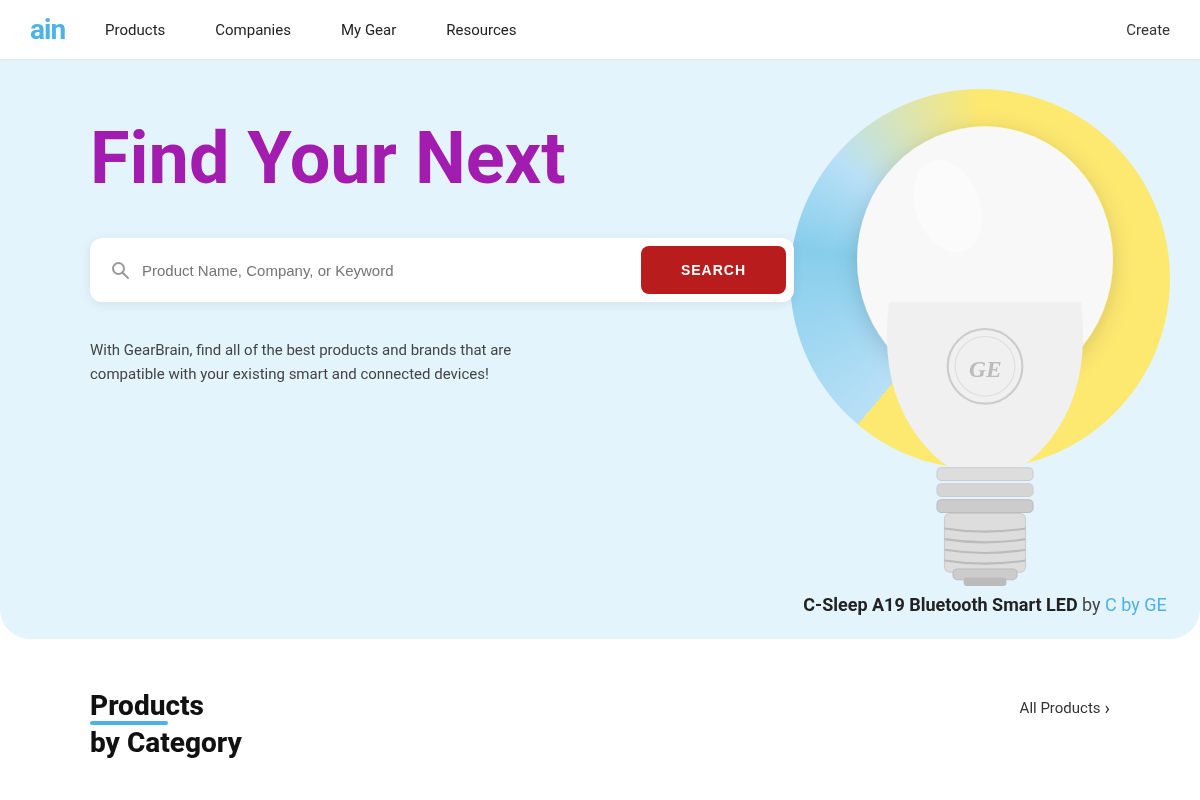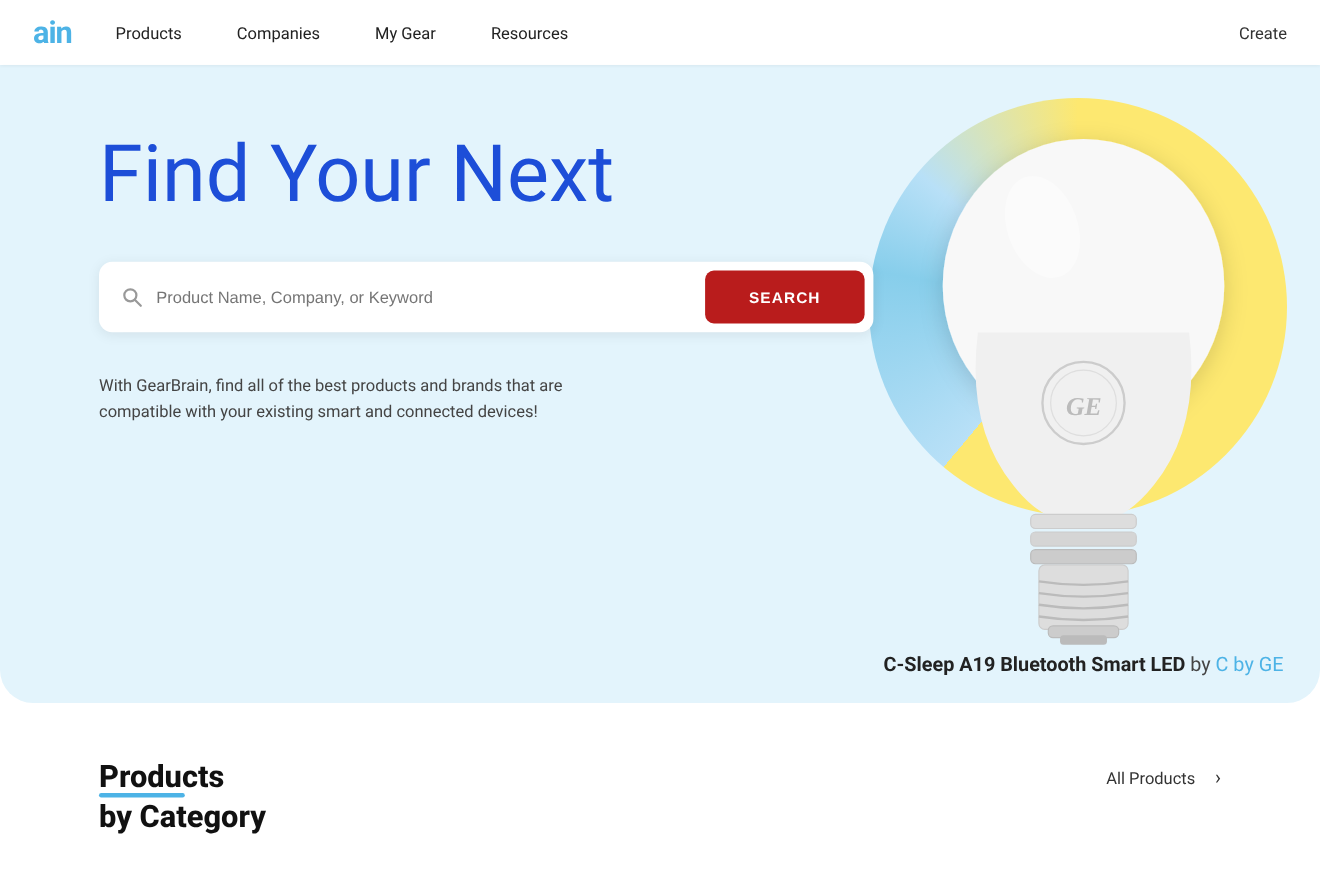--- a/index.html
+++ b/index.html
@@ -61,22 +61,22 @@
     }
 
     .hero-content {
       max-width: 580px;
       position: relative;
       z-index: 2;
     }
 
     .hero-title {
       font-size: 72px;
-      font-weight: 400;
-      color: #1d4ed8;
+      font-weight: 700;
+      color: #a21caf;
       line-height: 1.1;
       margin-bottom: 40px;
     }
 
     .hero-title .underline {
       position: relative;
       display: inline-block;
     }
     .hero-title .underline::after {
       content: '';
@@ -218,21 +218,21 @@
       font-size: 28px;
       font-weight: 800;
       color: #111;
       display: block;
       margin-top: 4px;
     }
 
     .all-products-link {
       display: flex;
       align-items: center;
-      gap: 18px;
+      gap: 4px;
       font-size: 15px;
       color: #333;
       text-decoration: none;
       margin-top: 8px;
       cursor: pointer;
     }
     .chevron-right {
       font-size: 18px;
       color: #333;
     }

